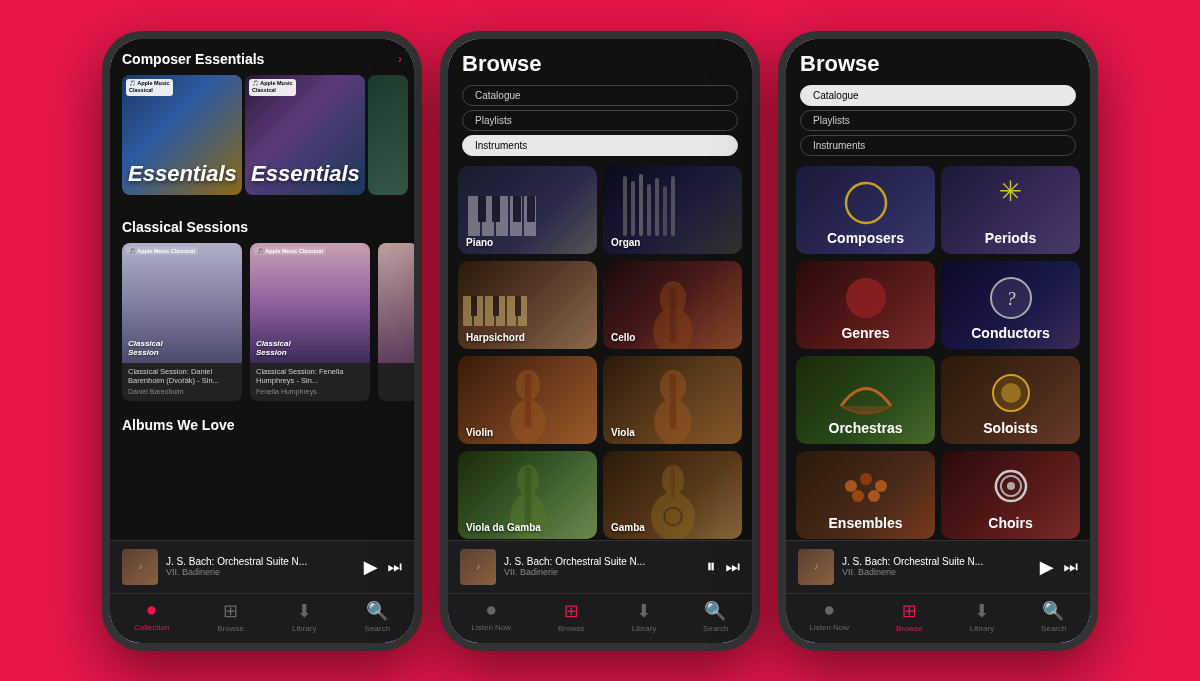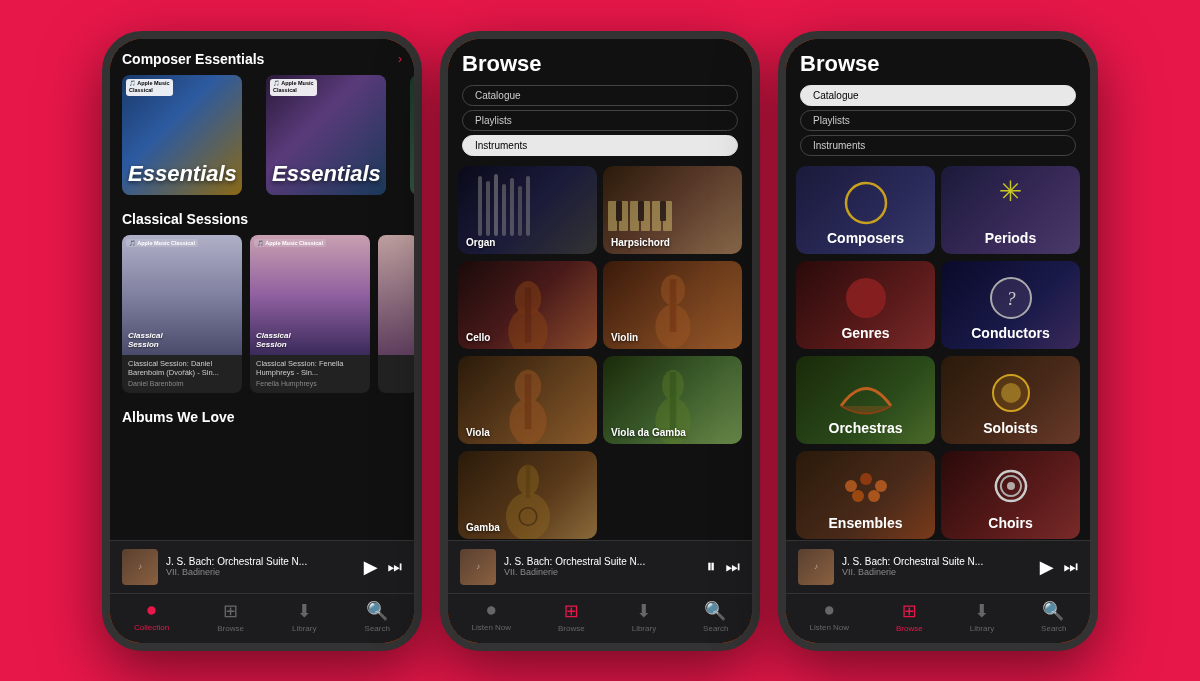--- a/index.html
+++ b/index.html
@@ -12,21 +12,21 @@
       justify-content: center;
       gap: 18px;
       font-family: -apple-system, BlinkMacSystemFont, 'Helvetica Neue', Arial, sans-serif;
       overflow: hidden;
     }
 
     
     .phone {
       width: 320px;
       height: 620px;
-      background: #c2410c;
+      background: #c4b5fd;
       border-radius: 40px;
       border: 8px solid #333;
       overflow: hidden;
       position: relative;
       display: flex;
       flex-direction: column;
       box-shadow: 0 20px 60px rgba(0,0,0,0.5);
     }
 
     .phone-screen {
@@ -142,22 +142,22 @@
       color: #fff;
     }
 
     .section-arrow {
       color: #e8174a;
       font-size: 12px;
     }
 
     .essentials-row {
       display: flex;
-      gap: 24px;
-      margin-bottom: 16px;
+      gap: 3px;
+      margin-bottom: 24px;
     }
 
     .essential-card {
       width: 120px;
       border-radius: 8px;
       overflow: hidden;
       background: #2a2a2a;
       flex-shrink: 0;
     }
 
@@ -487,20 +487,34 @@
   <div class="phone-screen">
     <div class="screen-content">
       <div class="p2-screen">
         <div class="browse-header">Browse</div>
         <div class="tabs-row">
           <div class="tab-pill">Catalogue</div>
           <div class="tab-pill">Playlists</div>
           <div class="tab-pill active">Instruments</div>
         </div>
         <div class="instruments-grid">
+          <div class="instrument-cell piano-bg">
+            <svg width="100%" height="100%" style="position:absolute;top:0;left:0;opacity:0.4;">
+              <rect x="10" y="30" width="12" height="40" fill="#e8e8e8" rx="1"></rect>
+              <rect x="24" y="30" width="12" height="40" fill="#e8e8e8" rx="1"></rect>
+              <rect x="38" y="30" width="12" height="40" fill="#e8e8e8" rx="1"></rect>
+              <rect x="52" y="30" width="12" height="40" fill="#e8e8e8" rx="1"></rect>
+              <rect x="66" y="30" width="12" height="40" fill="#e8e8e8" rx="1"></rect>
+              <rect x="20" y="30" width="8" height="26" fill="#111" rx="1"></rect>
+              <rect x="34" y="30" width="8" height="26" fill="#111" rx="1"></rect>
+              <rect x="55" y="30" width="8" height="26" fill="#111" rx="1"></rect>
+              <rect x="69" y="30" width="8" height="26" fill="#111" rx="1"></rect>
+            </svg>
+            <span class="instrument-label">Piano</span>
+          </div>
           <div class="instrument-cell organ-bg">
             <svg width="100%" height="100%" style="position:absolute;top:0;left:0;opacity:0.5;">
               <rect x="20" y="10" width="4" height="60" fill="#888" rx="2"></rect>
               <rect x="28" y="15" width="4" height="55" fill="#888" rx="2"></rect>
               <rect x="36" y="8" width="4" height="62" fill="#999" rx="2"></rect>
               <rect x="44" y="18" width="4" height="52" fill="#888" rx="2"></rect>
               <rect x="52" y="12" width="4" height="58" fill="#888" rx="2"></rect>
               <rect x="60" y="20" width="4" height="50" fill="#777" rx="2"></rect>
               <rect x="68" y="10" width="4" height="60" fill="#888" rx="2"></rect>
             </svg>

